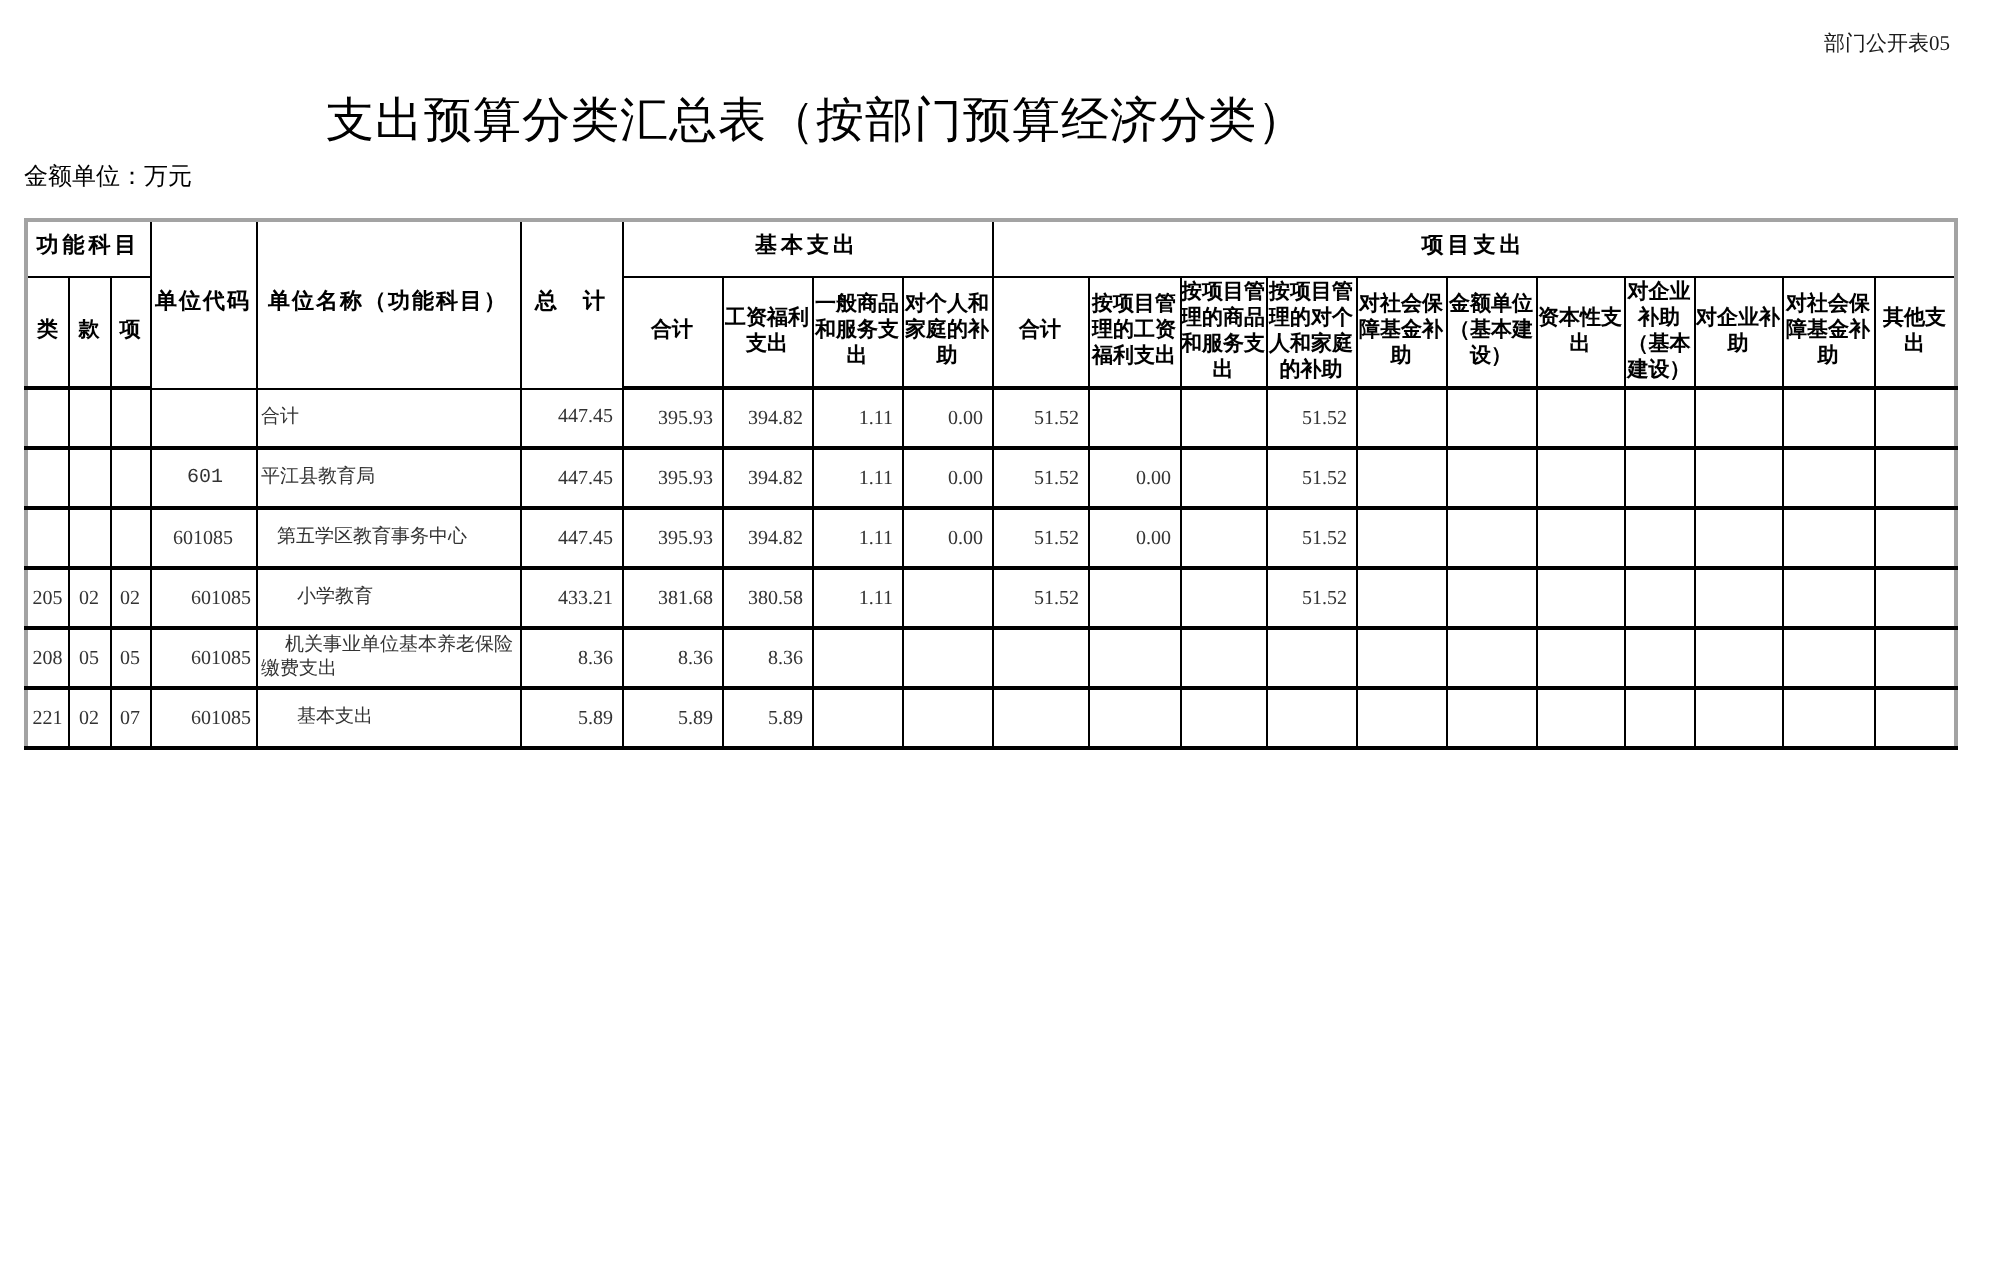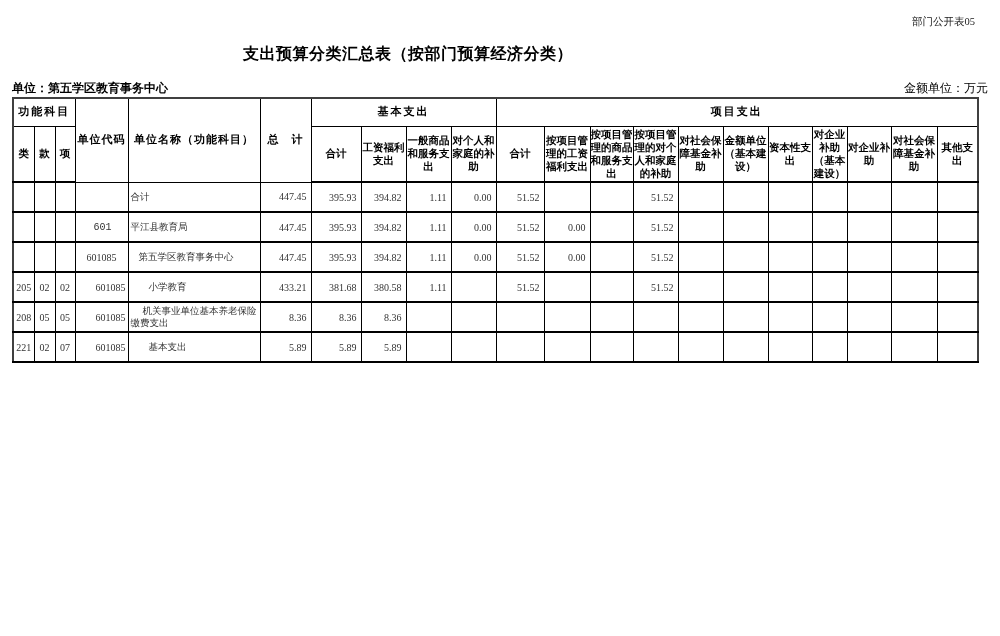--- a/index.html
+++ b/index.html
@@ -11,34 +11,34 @@
     overflow: hidden;
     position: relative;
   }
   .corner-note {
     position: absolute; top: 15px; right: 25px;
     font-size: 10.5px; color: #1a1a1a;
   }
   .page-title {
     position: absolute; top: 44px; left: 0; width: 816px;
     text-align: center;
-    font-size: 16px; font-weight: bold; letter-spacing: 0.5px;
+    font-size: 24px; font-weight: normal; letter-spacing: 0.5px;
   }
   .meta-row {
     position: absolute; top: 80px; left: 12px; width: 976px;
     display: flex; justify-content: space-between; align-items: flex-end;
     font-size: 12px;
   }
   .meta-unit { font-weight: bold; }
   .meta-amount { font-weight: normal; }
   table.budget {
-    position: absolute; top: 97px; left: 12px;
+    position: absolute; top: 109px; left: 12px;
     border-collapse: collapse; table-layout: fixed;
     width: 966px;
-    border: 2px solid #404040;
+    border: 2px solid #a3a3a3;
   }
   th, td {
     border: 1px solid #000;
     overflow: hidden;
     vertical-align: middle;
   }
   thead th {
     font-weight: bold;
     font-size: 10.5px;
     line-height: 1.25;
@@ -63,21 +63,20 @@
   td.c-num  { text-align: right; padding-right: 4px; }
 </style>
 </head>
 <body>
 
 <div class="corner-note">部门公开表05</div>
 
 <div class="page-title">支出预算分类汇总表（按部门预算经济分类）</div>
 
 <div class="meta-row">
-  <span class="meta-unit">单位：第五学区教育事务中心</span>
   <span class="meta-amount">金额单位：万元</span>
 </div>
 
 <table class="budget">
   <colgroup>
     <col style="width:21px">
       <col style="width:21px">
       <col style="width:20px">
     <col style="width:53px">
       <col style="width:132px">

